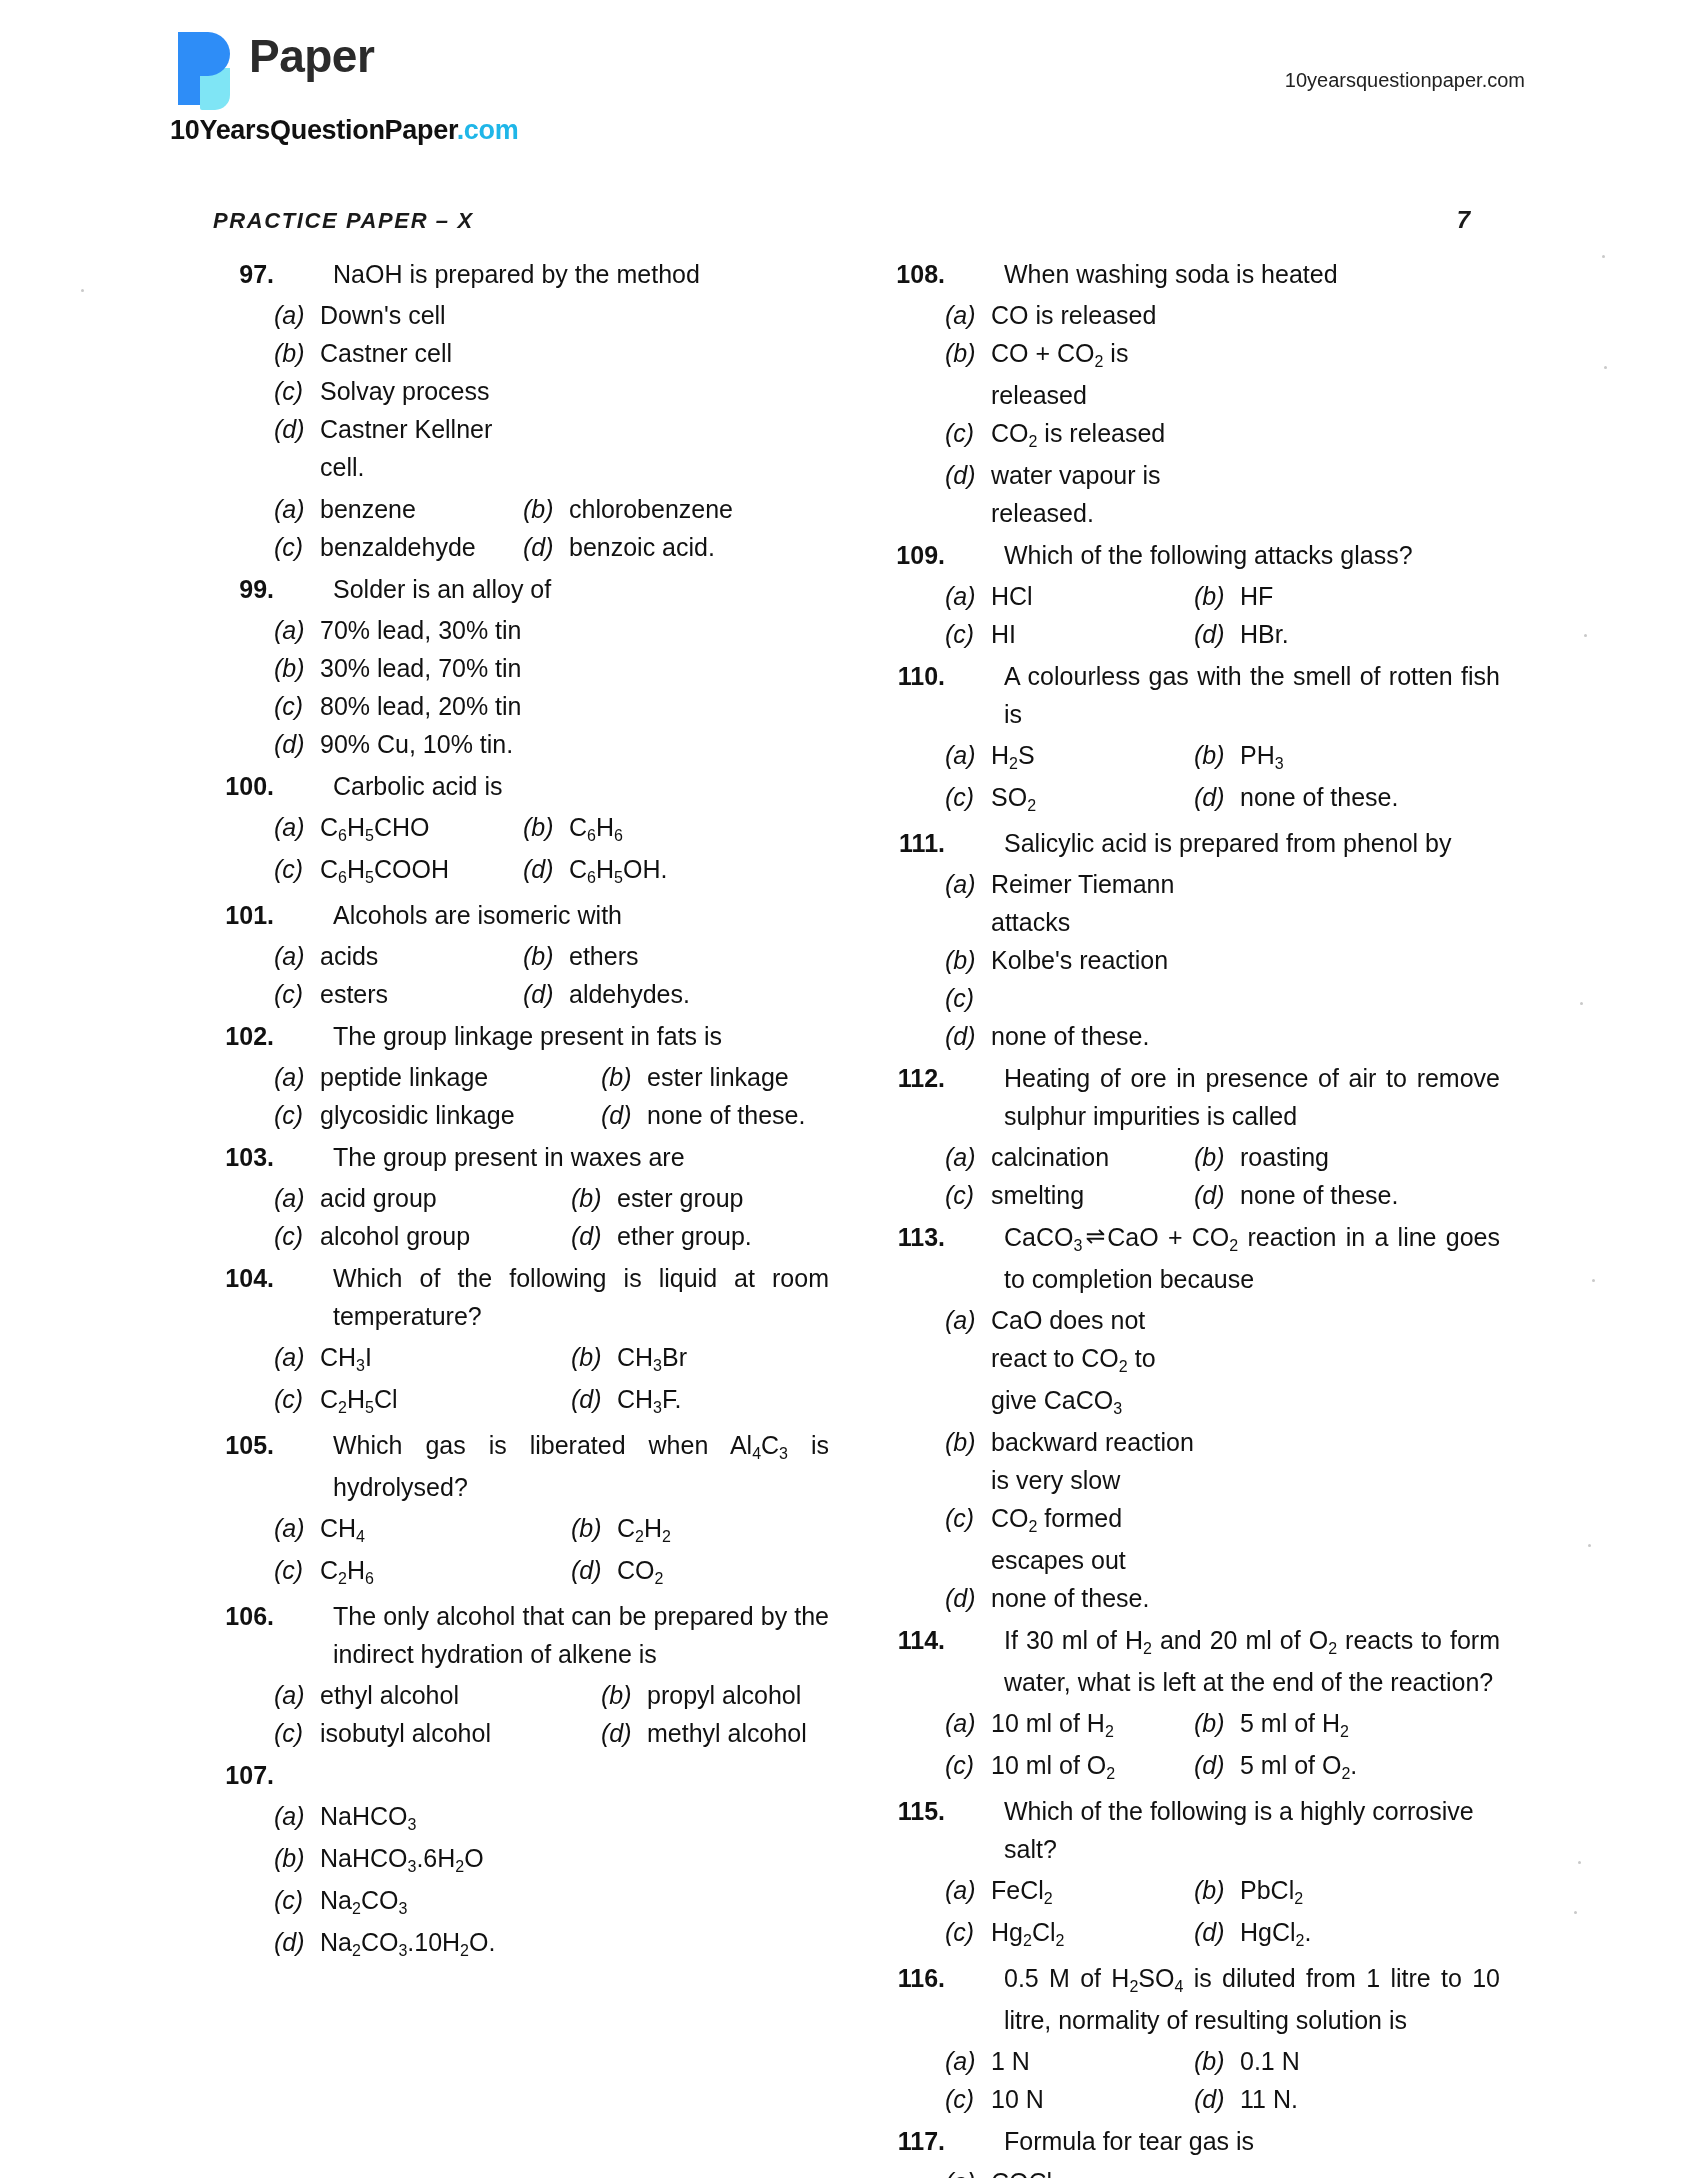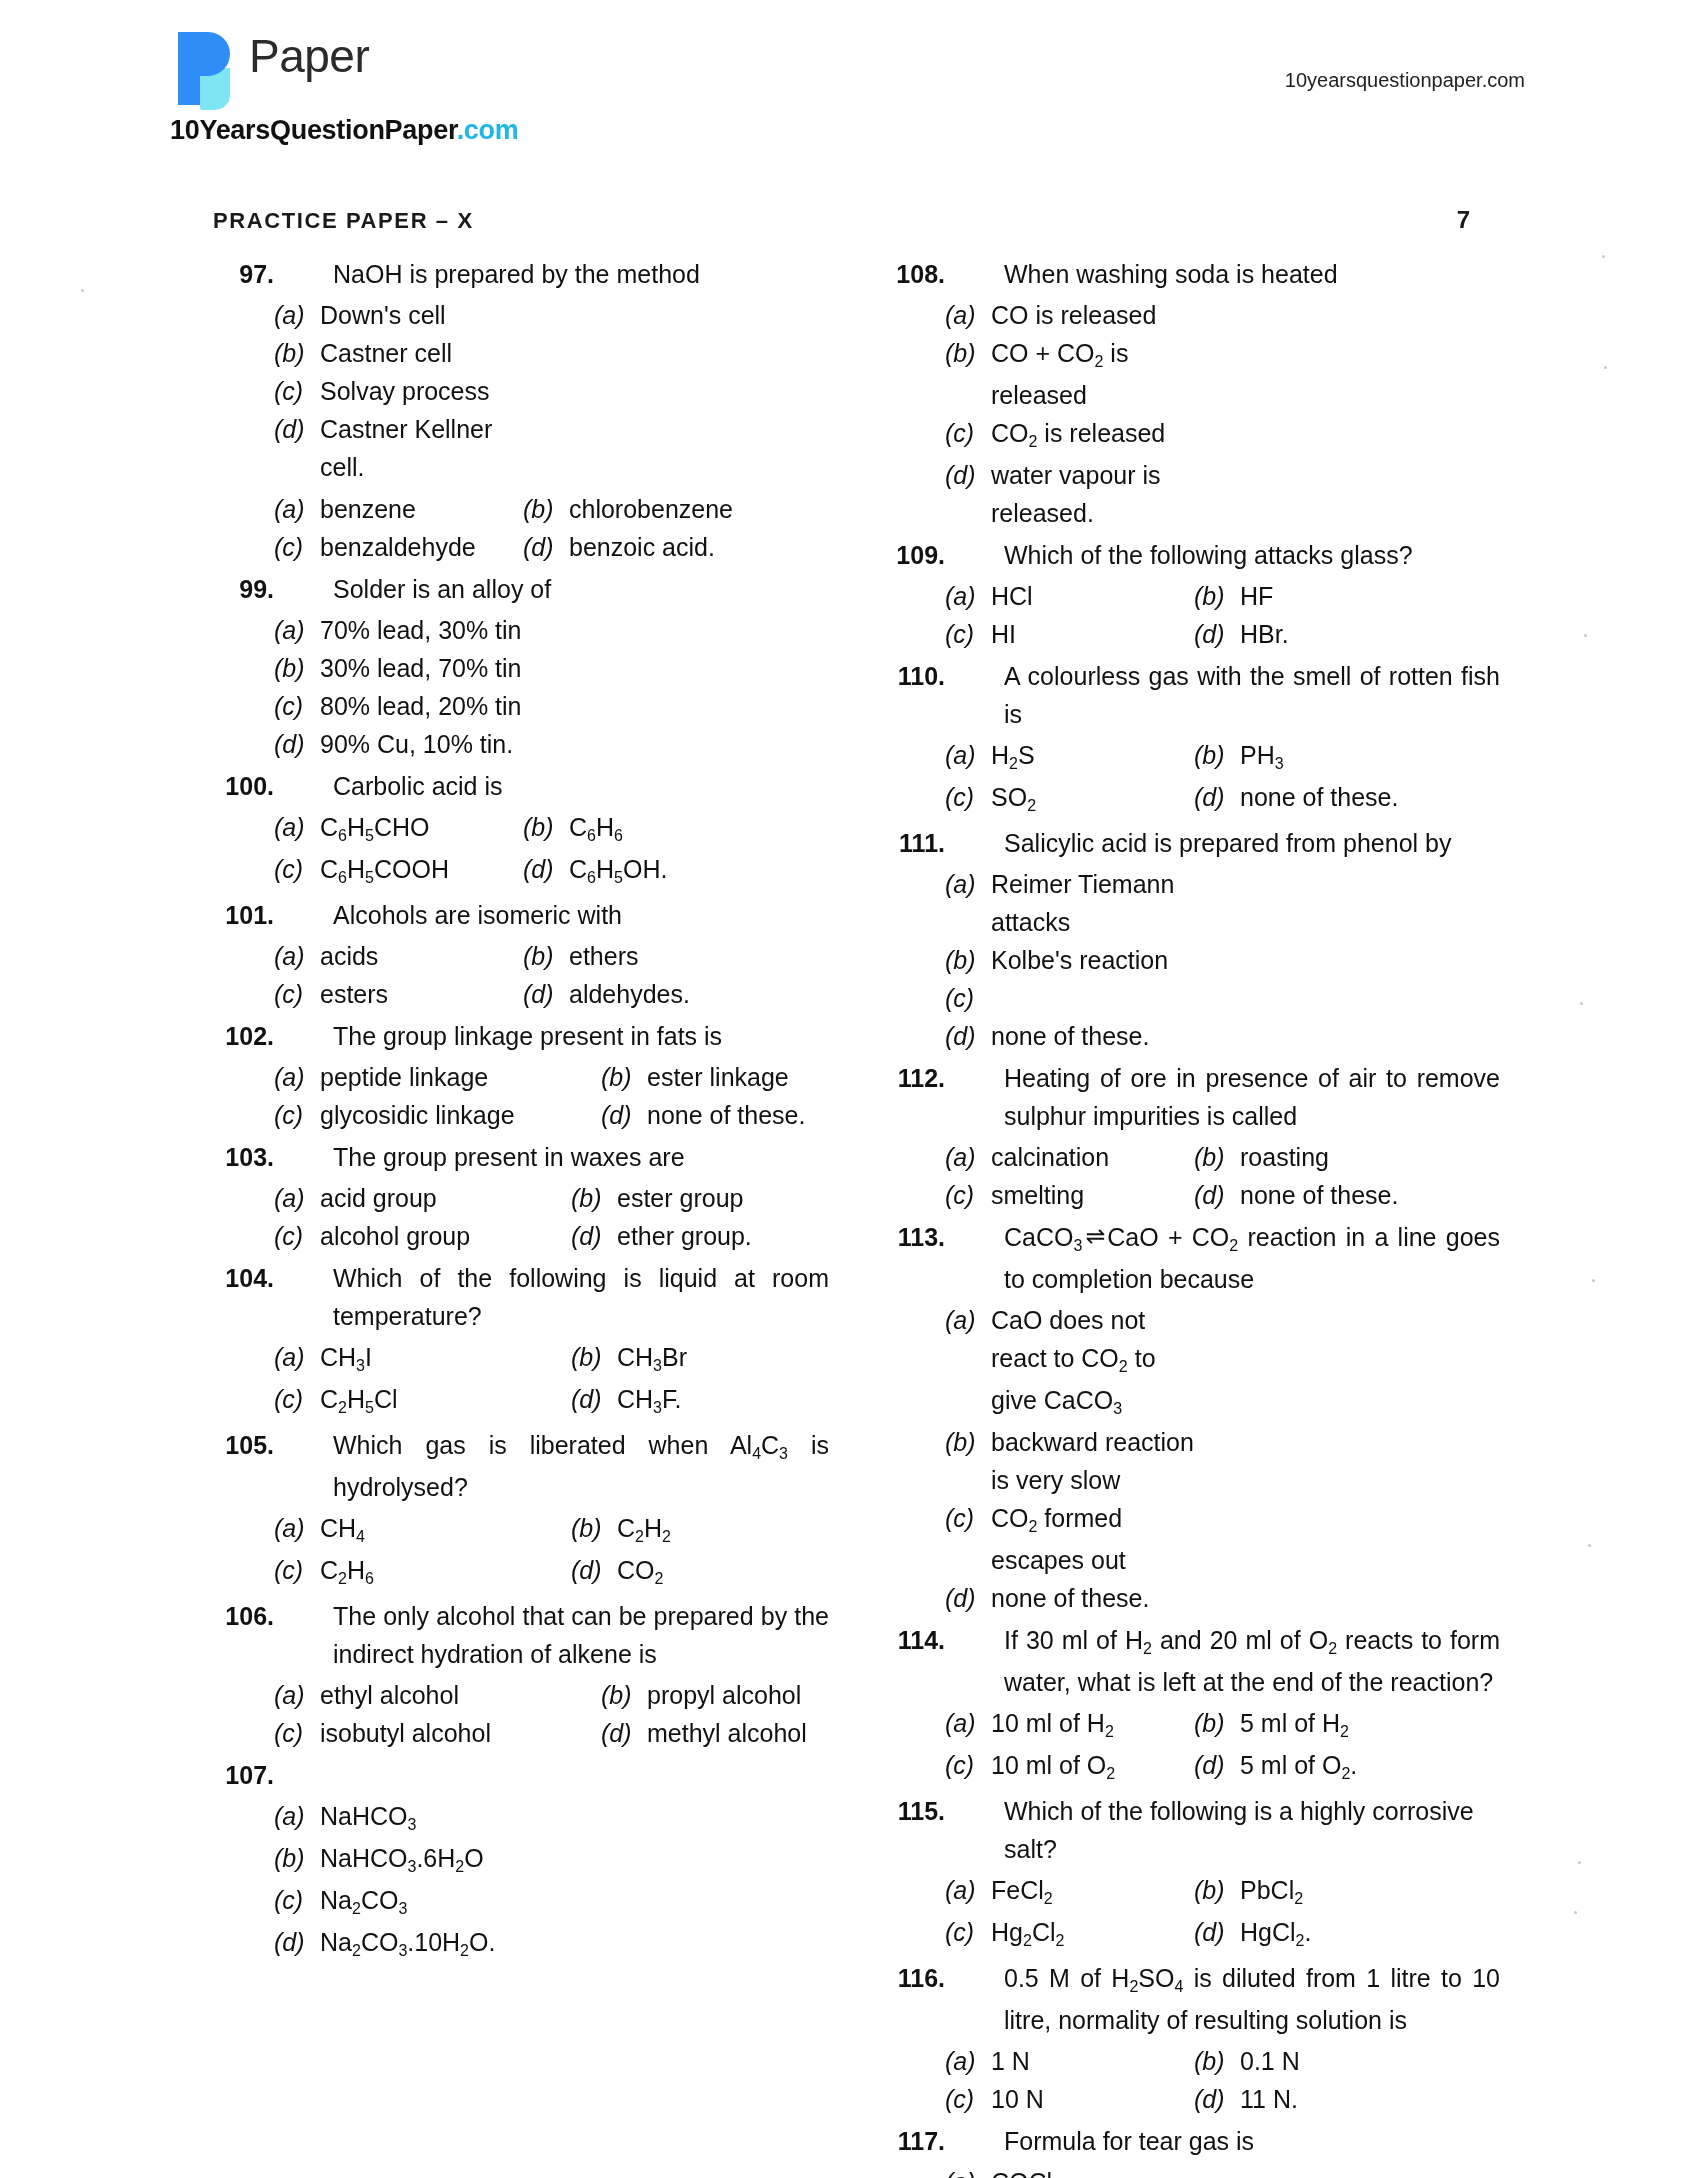--- a/index.html
+++ b/index.html
@@ -60,21 +60,21 @@
     left: 24px;
     top: 4px;
     width: 36px;
     height: 44px;
     background: #2e8df7;
     border-top-right-radius: 22px;
     border-bottom-right-radius: 22px;
   }
   .logo-word {
     font-size: 46px;
-    font-weight: normal;
+    font-weight: bold;
     color: #2b2b2b;
     line-height: 57px;
     letter-spacing: -0.5px;
   }
   .brand-sub {
     position: absolute;
     left: 170px;
     top: 115px;
     font-size: 27px;
     font-weight: bold;
@@ -97,20 +97,21 @@
 
   
   .page-head {
     position: absolute;
     left: 213px;
     right: 213px;
     top: 206px;
     display: flex;
     justify-content: space-between;
     align-items: baseline;
+    font-style: italic;
   }
   .page-head .ph-title {
     font-size: 22px;
     font-weight: bold;
     letter-spacing: 1.6px;
     color: #1a1a1a;
   }
   .page-head .ph-num {
     font-size: 24px;
     font-weight: bold;

